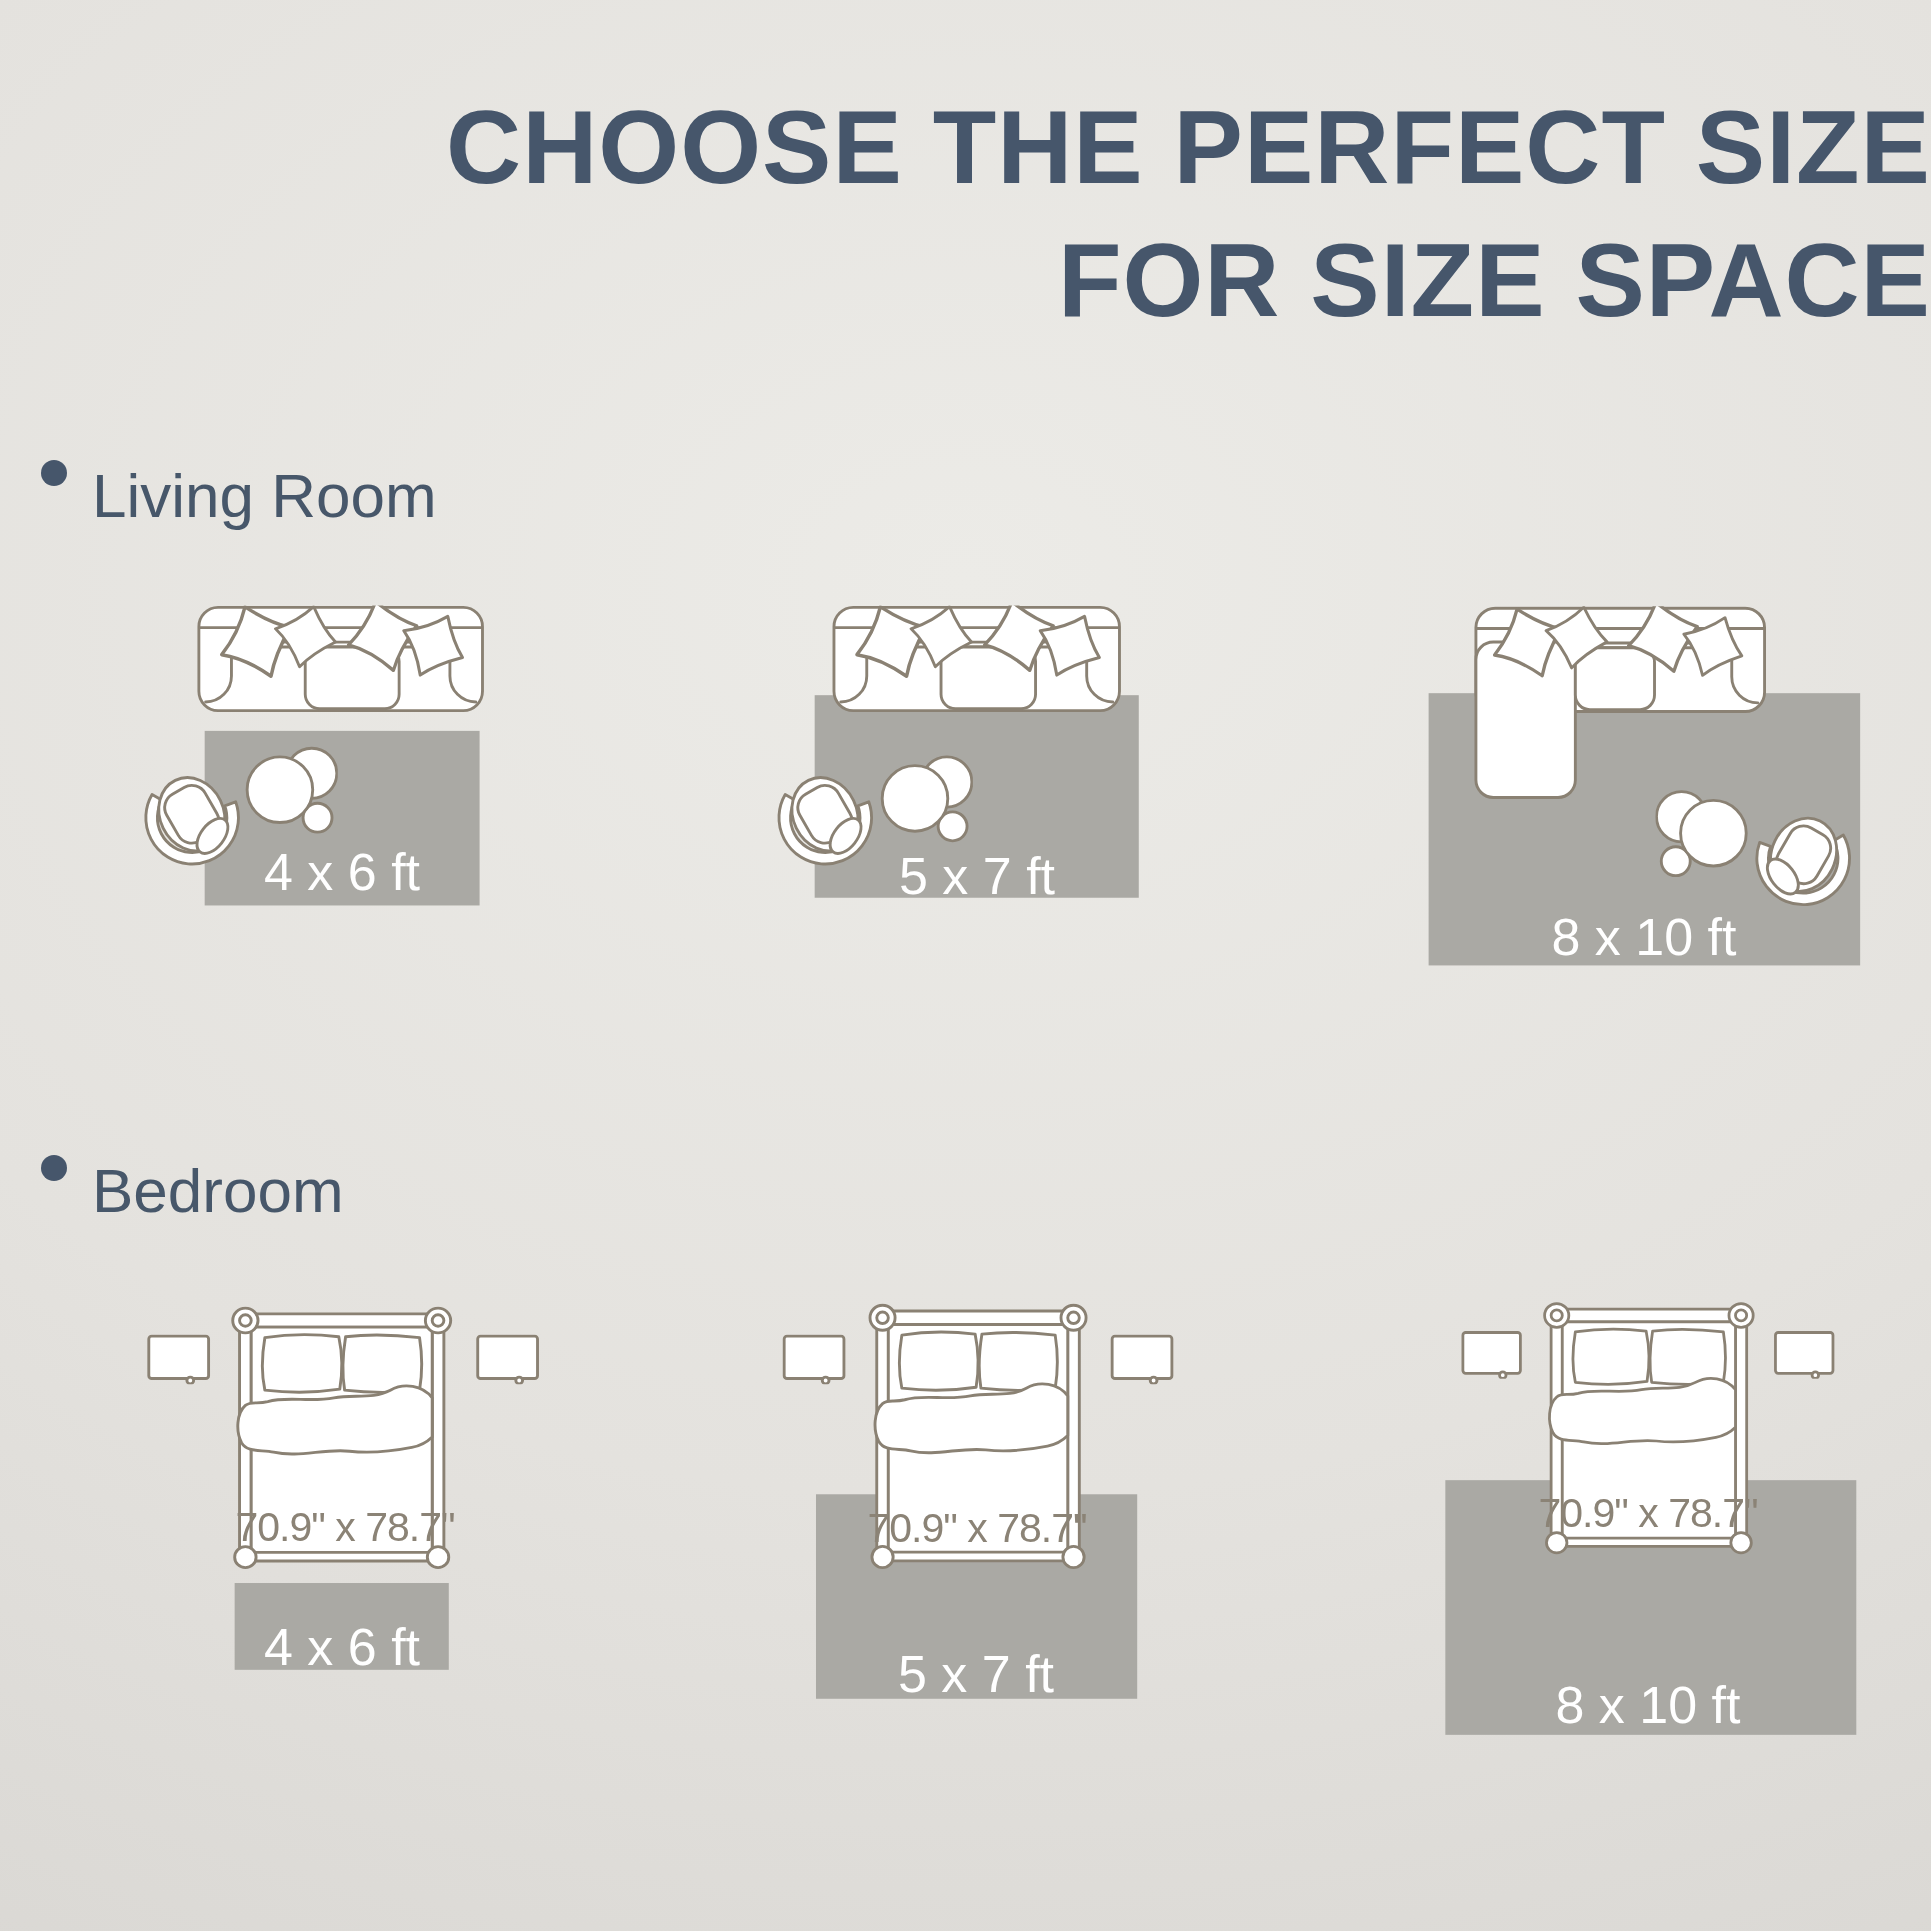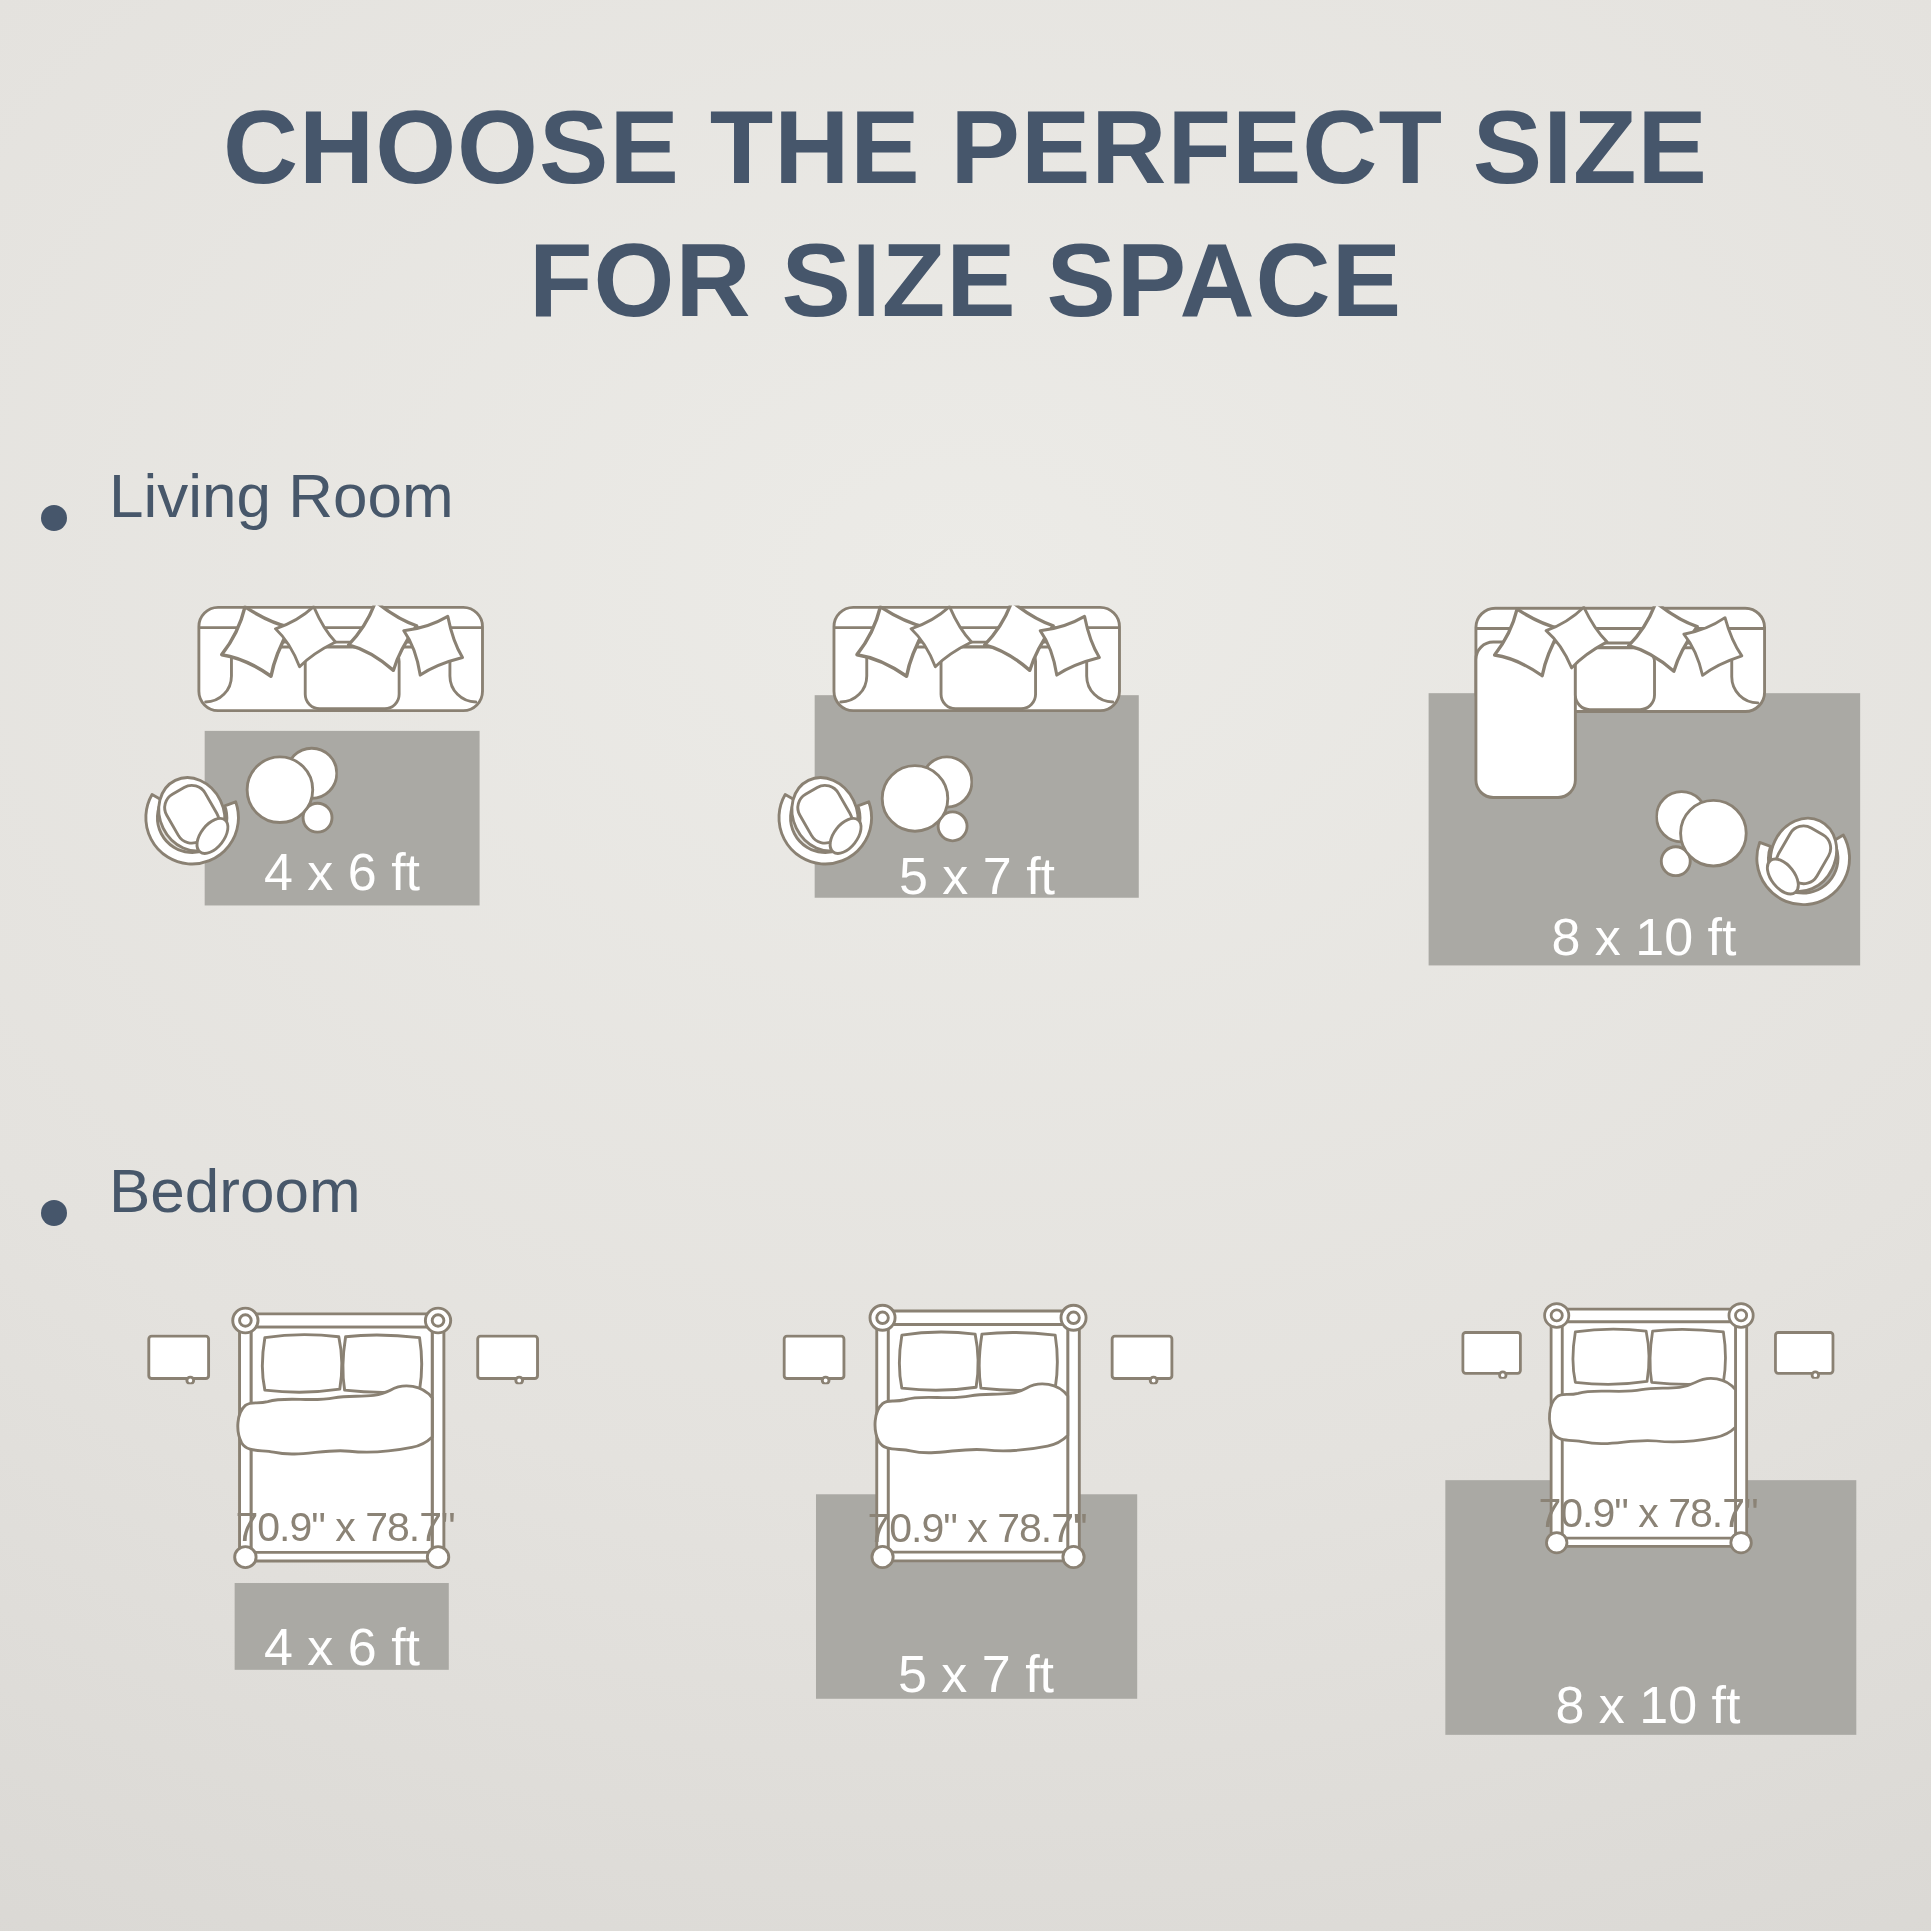--- a/index.html
+++ b/index.html
@@ -7,25 +7,25 @@
     width:1931px;height:1931px;
     font-family:"Liberation Sans", sans-serif;
     background:#e3e1dd;
   }
   .canvas{
     position:relative;width:1931px;height:1931px;overflow:hidden;
     background:radial-gradient(130% 95% at 50% 30%, #ecebe7 0%, #e4e2de 50%, #d6d4d0 100%);
   }
   .title{
     position:absolute;top:81px;left:0;width:1931px;
-    text-align:center;color:#46566b;font-weight:700;
+    text-align:right;color:#46566b;font-weight:700;
     font-size:104px;line-height:1.28;letter-spacing:1px;
   }
   .section-label{
-    position:absolute;left:41px;display:flex;align-items:flex-end;gap:42px;
+    position:absolute;left:41px;display:flex;align-items:flex-start;gap:25px;
     color:#47576a;font-size:62px;font-weight:300;
   }
   .bullet{
     width:26px;height:26px;border-radius:50%;background:#46566b;flex:0 0 auto;
   }
   .illus{position:absolute;}
   .rug{fill:#aaa9a4;}
   .rug-label{
     position:absolute;transform:translate(-50%,-50%);
     color:#ffffff;font-size:52px;font-weight:400;letter-spacing:0px;white-space:nowrap;

